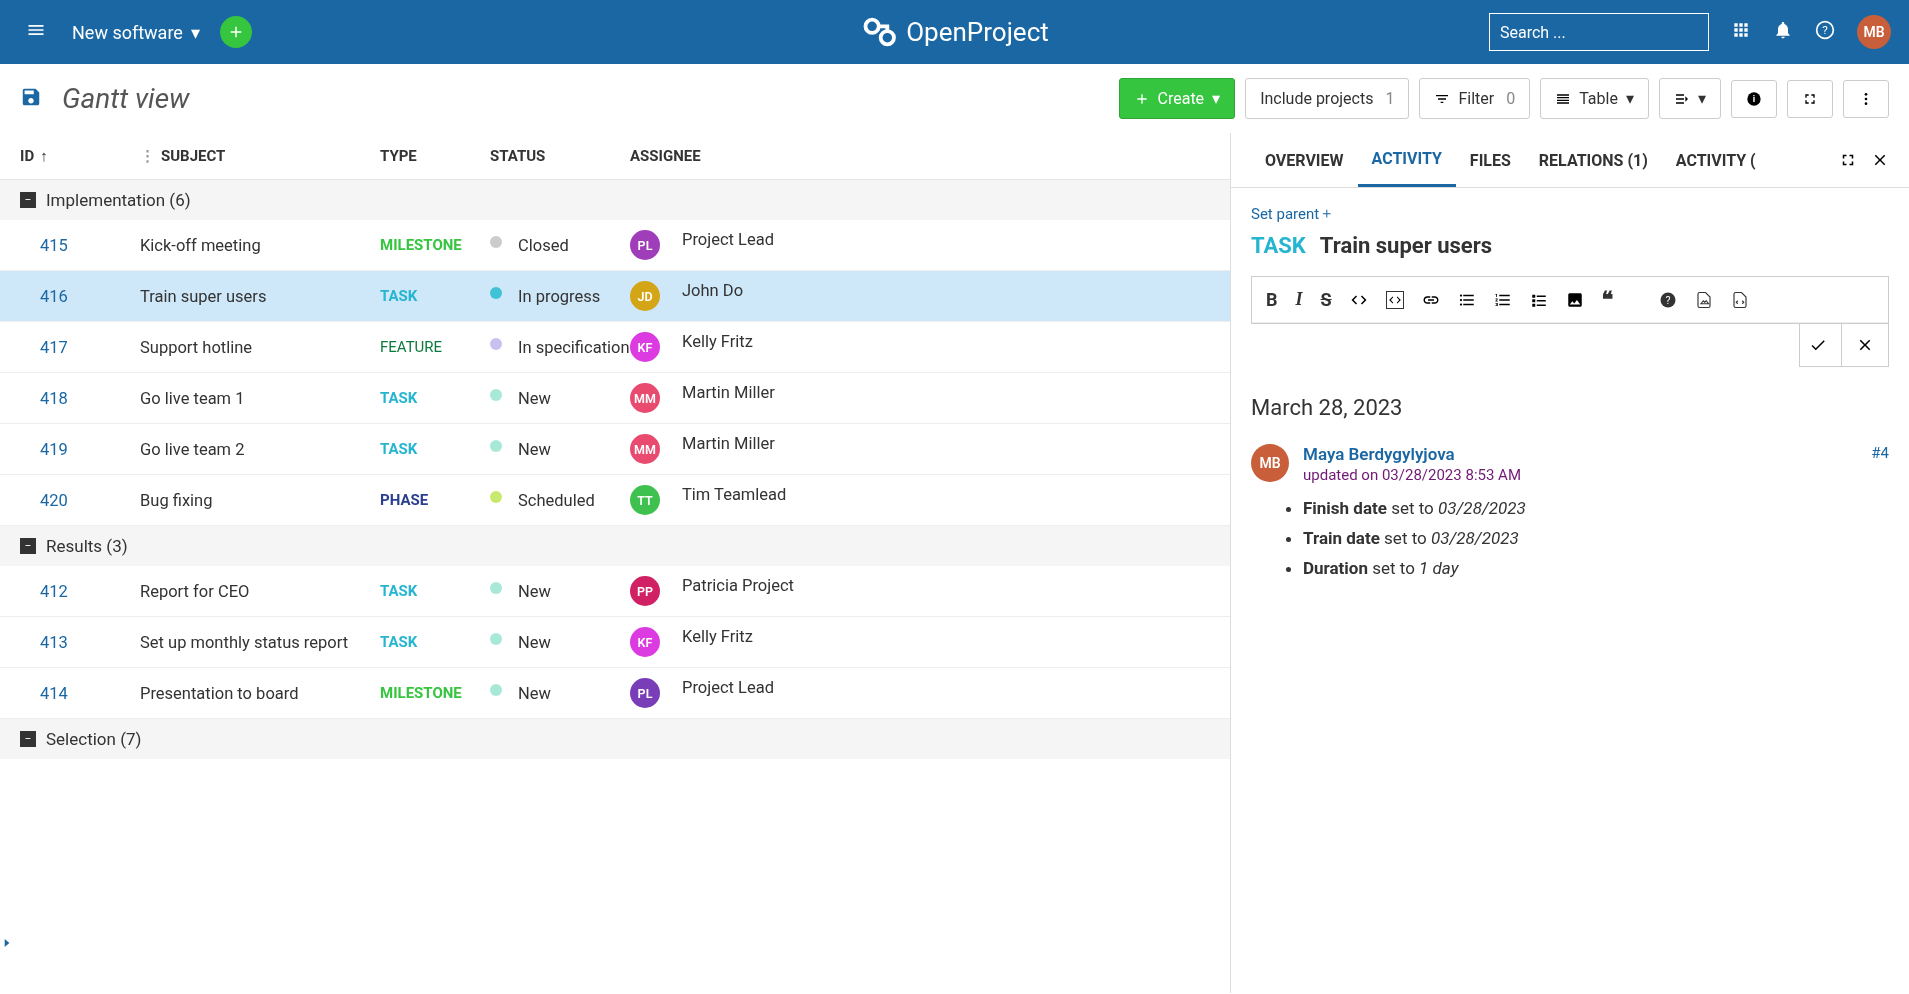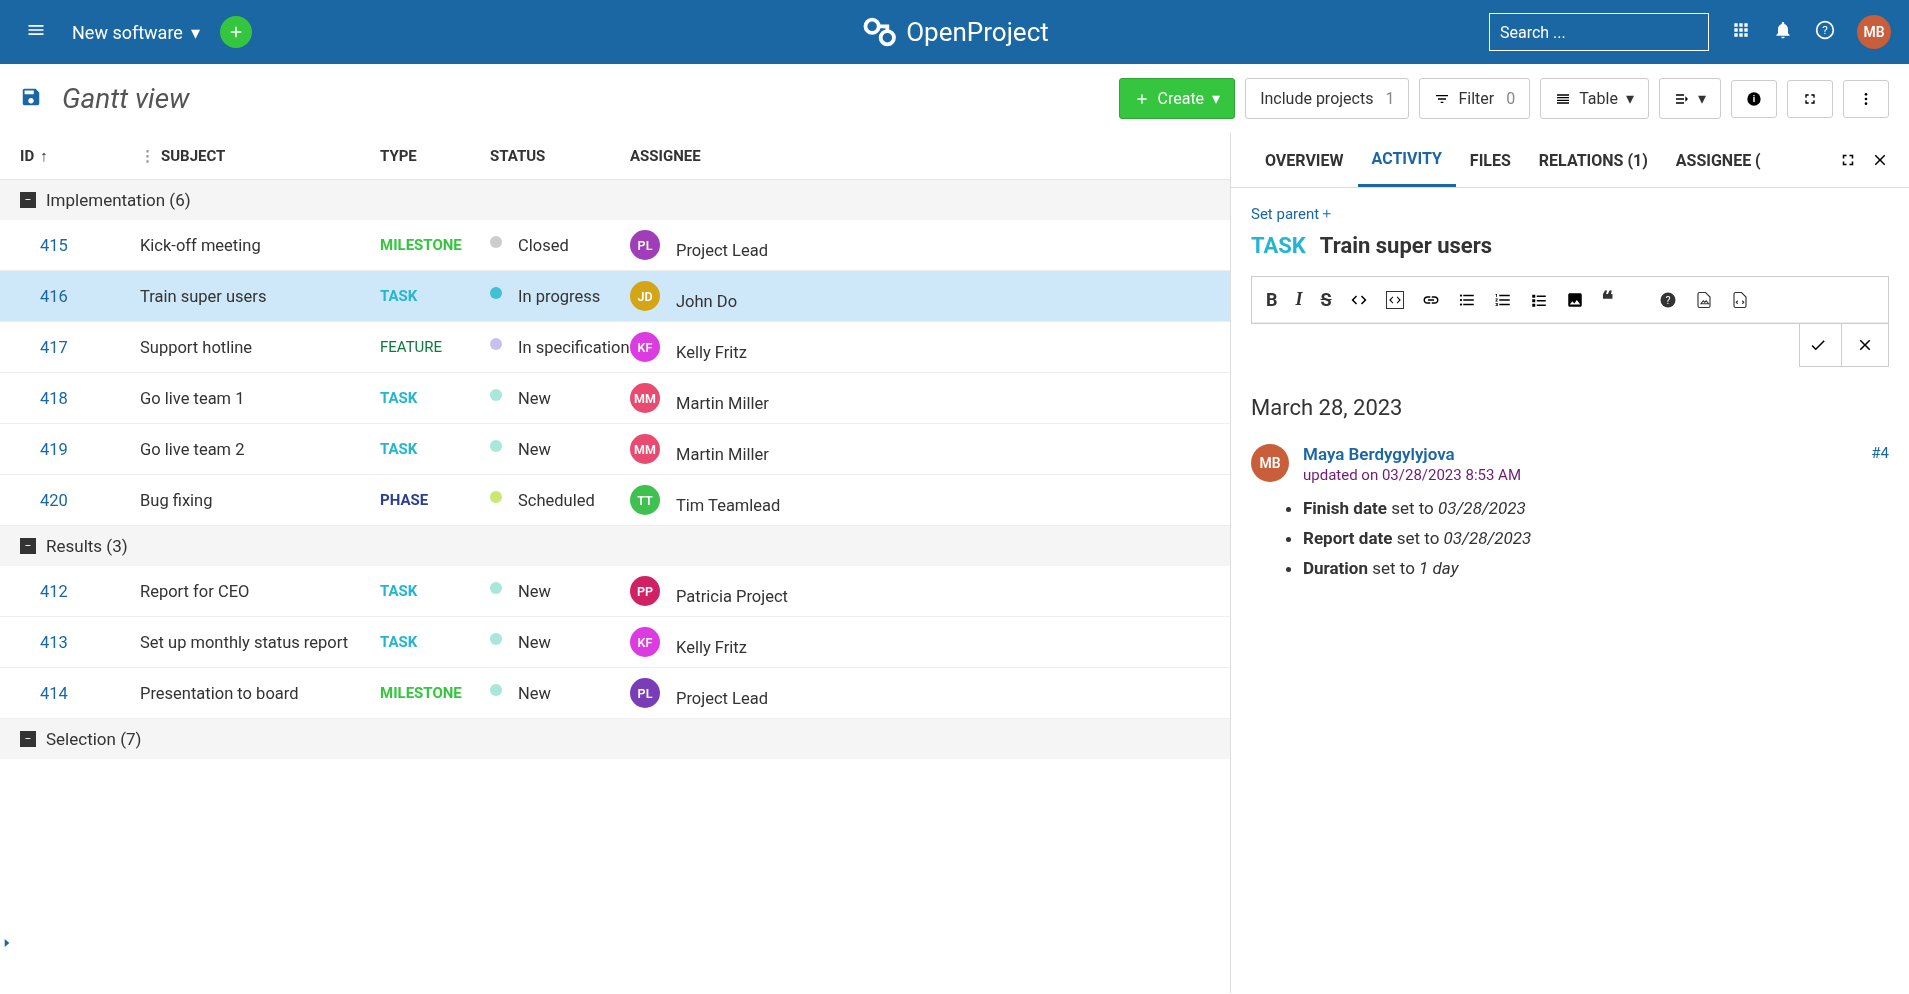--- a/index.html
+++ b/index.html
@@ -44,21 +44,21 @@
 .collapse-btn{width:16px;height:16px;background:#333;color:#fff;display:flex;align-items:center;justify-content:center;margin-right:10px;font-size:12px;cursor:pointer}
 .data-row{display:flex;align-items:center;padding:10px 20px;border-bottom:1px solid #eee;font-size:16.5px}
 .data-row.selected{background:#cfe8f9}
 .data-row .col-id{color:#1a67a3;padding-left:20px}
 .type-milestone{color:#35c53f;font-weight:700;font-size:15px}
 .type-task{color:#26b5d0;font-weight:700;font-size:15px}
 .type-feature{color:#0c7a3e;font-weight:400;font-size:15px}
 .type-phase{color:#2b3f8f;font-weight:700;font-size:15px}
 .status-cell{display:flex;align-items:flex-start;gap:16px}
 .status-dot{width:12px;height:12px;border-radius:50%}
-.assignee-cell{display:flex;align-items:flex-end;gap:16px}
+.assignee-cell{display:flex;align-items:flex-start;gap:22px}
 .av{width:30px;height:30px;border-radius:50%;display:flex;align-items:center;justify-content:center;color:#fff;font-size:12.5px;font-weight:600}
 .detail-pane{width:678px;display:flex;flex-direction:column;overflow:auto}
 .tabs{display:flex;border-bottom:1px solid #ddd;padding:0 20px;align-items:center}
 .tab{padding:16px 14px;font-weight:700;font-size:16px;cursor:pointer;color:#333}
 .tab.active{color:#1a67a3;border-bottom:3px solid #1a67a3}
 .tab-actions{margin-left:auto;display:flex;gap:14px}
 .tab-actions svg{width:18px;height:18px;cursor:pointer}
 .detail-body{padding:16px 20px}
 .set-parent{color:#1a67a3;font-size:15px;cursor:pointer;display:flex;align-items:center;}
 .wp-header{display:flex;align-items:center;gap:14px;margin-top:10px}
@@ -334,21 +334,21 @@
           <path d="M8 5l8 7-8 7z"></path>
         </svg></div>
   </div>
 
   <div class="detail-pane">
     <div class="tabs">
       <div class="tab">OVERVIEW</div>
       <div class="tab active">ACTIVITY</div>
       <div class="tab">FILES</div>
       <div class="tab">RELATIONS (1)</div>
-      <div class="tab">ASSIGNEE (</div>
+      <div class="tab">ACTIVITY (</div>
       <div class="tab-actions">
         <svg viewBox="0 0 24 24">
             <path d="M7 14H5v5h5v-2H7v-3zm-2-4h2V7h3V5H5v5zm12 7h-3v2h5v-5h-2v3zM14 5v2h3v3h2V5h-5z"></path>
           </svg>
         <svg viewBox="0 0 24 24">
             <path d="M19 6.41L17.59 5 12 10.59 6.41 5 5 6.41 10.59 12 5 17.59 6.41 19 12 13.41 17.59 19 19 17.59 13.41 12z"></path>
           </svg>
       </div>
     </div>
     <div class="detail-body">
@@ -422,18 +422,18 @@
         <div class="act-body">
           <div style="display:flex;justify-content:space-between">
             <span class="act-name">Maya Berdygylyjova</span>
             <span class="act-num">#4</span>
           </div>
           <div class="act-meta">updated on 03/28/2023 8:53 AM</div>
         </div>
       </div>
       <ul class="act-changes" id="act-changes">
           <li><b>Finish date</b> set to <i>03/28/2023</i></li>
-          <li><b>Report date</b> set to <i>03/28/2023</i></li>
+          <li><b>Train date</b> set to <i>03/28/2023</i></li>
           <li><b>Duration</b> set to <i>1 day</i></li>
         </ul>
     </div>
   </div>
 </div>
 
 </body></html>

